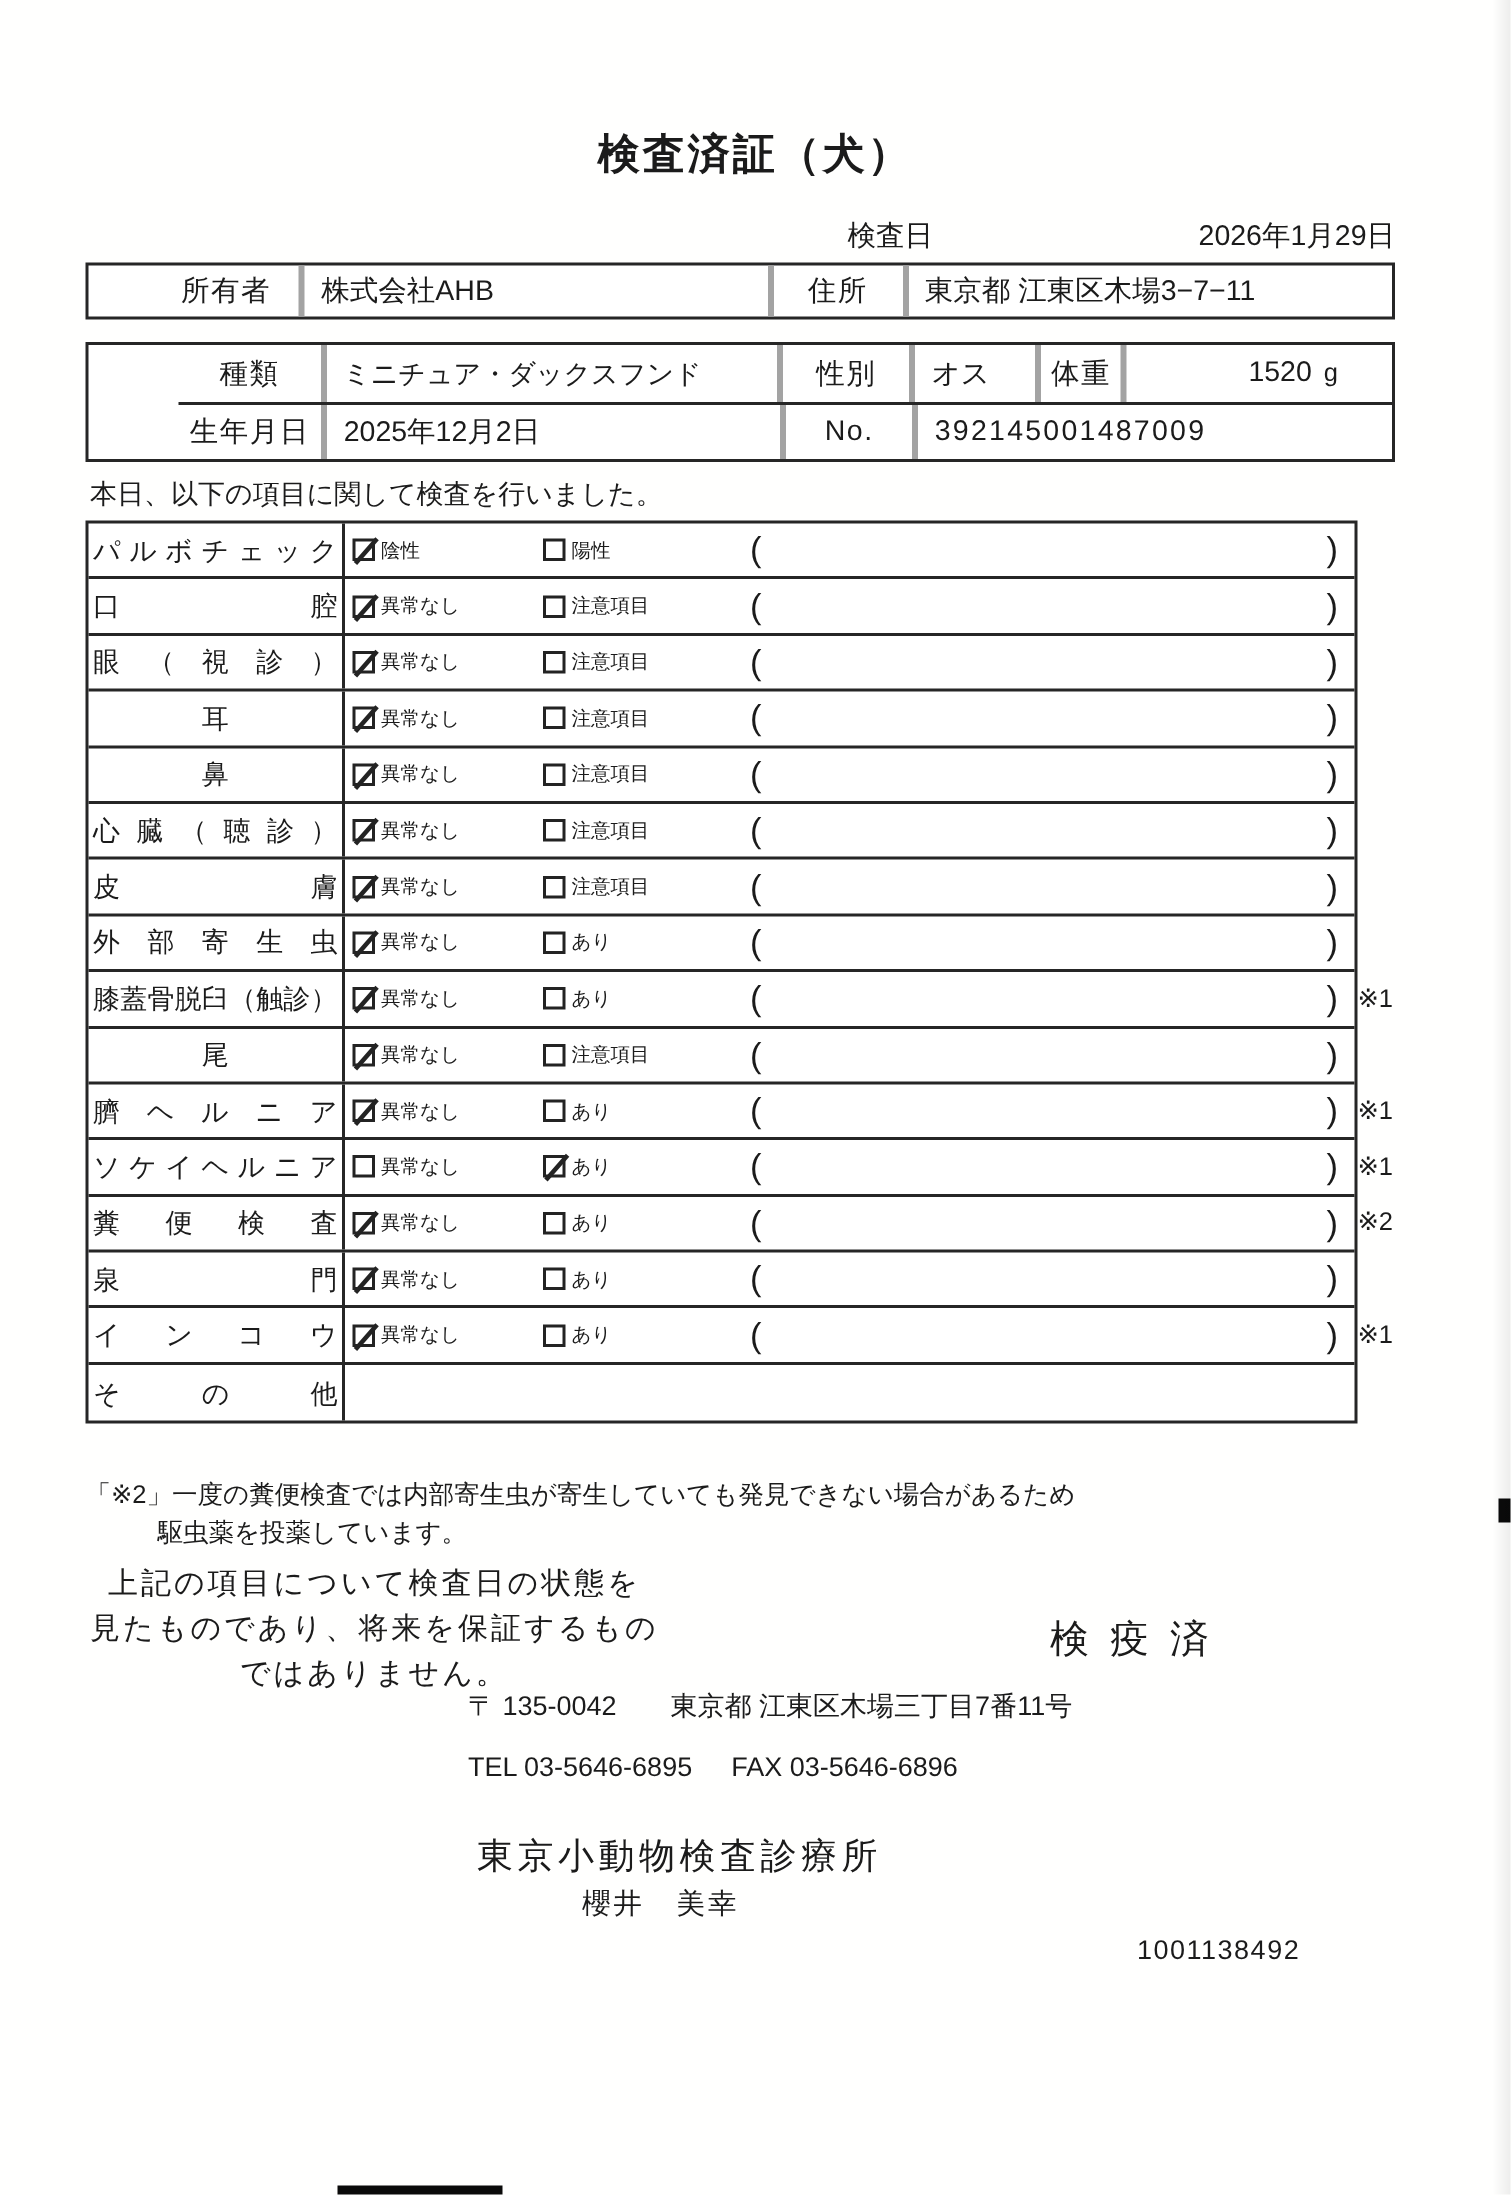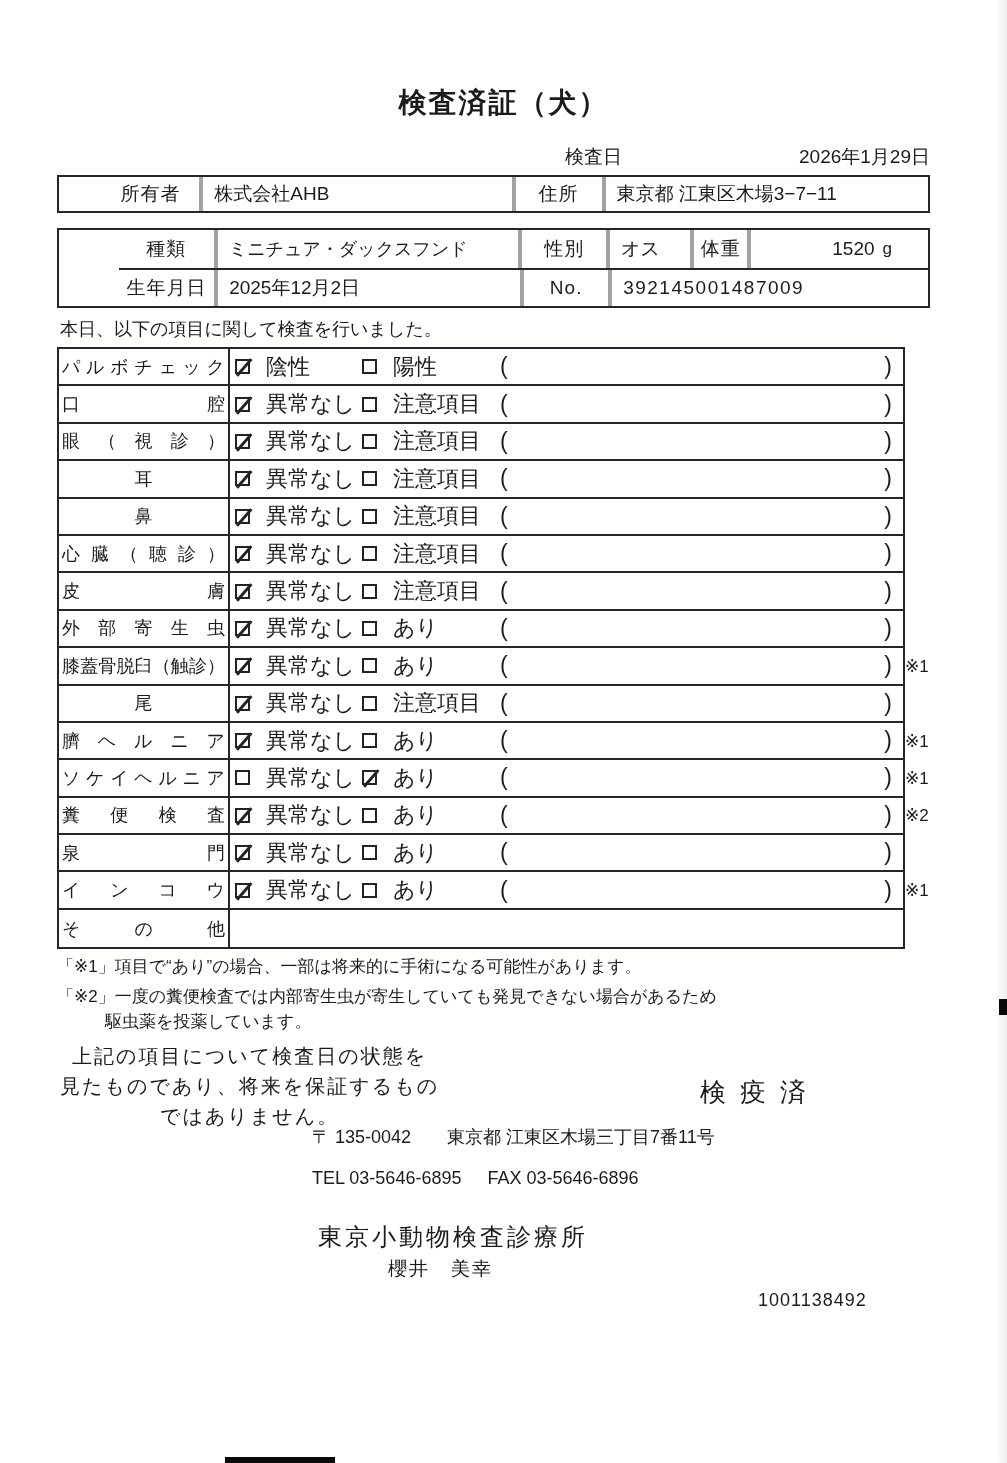--- a/index.html
+++ b/index.html
@@ -49,21 +49,21 @@
   
   .insp-table { position: absolute; top: 347px; left: 57px; width: 848px; border: 2px solid #262626; background: #fff; }
   .insp-row { display: flex; height: 37.4px; border-bottom: 2px solid #262626; position: relative; }
   .insp-row:last-child { border-bottom: none; }
   .insp-label {
     width: 171px; flex: 0 0 171px; border-right: 2px solid #262626;
     display: flex; justify-content: space-between; align-items: center;
     padding: 0 3px; font-size: 18px; overflow: hidden;
   }
   .insp-content { flex: 1; display: flex; align-items: center; }
-  .opt-group { display: flex; align-items: center; gap: 16px; font-size: 22px; }
+  .opt-group { display: flex; align-items: center; gap: 4px; font-size: 13px; }
   .opt-group.g1 { margin-left: 5px; width: 127px; flex: 0 0 127px; }
   .opt-group.g2 { width: 138px; flex: 0 0 138px; }
   .checkbox {
     width: 15px; height: 15px; border: 2px solid #232323;
     display: inline-block; position: relative; flex: 0 0 auto; background: #fff;
   }
   .checkbox.checked::after {
     content: ""; position: absolute; left: -4px; top: 5px;
     width: 22px; height: 2.5px; background: #232323;
     transform: rotate(-49deg);
@@ -469,21 +469,20 @@
       <div class="insp-row">
         <div class="insp-label">
           <span>そ</span>
           <span>の</span>
           <span>他</span>
         </div>
         <div class="insp-content"></div>
       </div>
     </div>
 
-  <div class="footnote fn1">「※1」項目で“あり”の場合、一部は将来的に手術になる可能性があります。</div>
   <div class="footnote fn2a">「※2」一度の糞便検査では内部寄生虫が寄生していても発見できない場合があるため</div>
   <div class="footnote fn2b">駆虫薬を投薬しています。</div>
 
   <div class="disclaimer">
     <div>上記の項目について検査日の状態を</div>
     <div>見たものであり、将来を保証するもの</div>
     <div>ではありません。</div>
   </div>
 
   <div class="stamp">検疫済</div>

